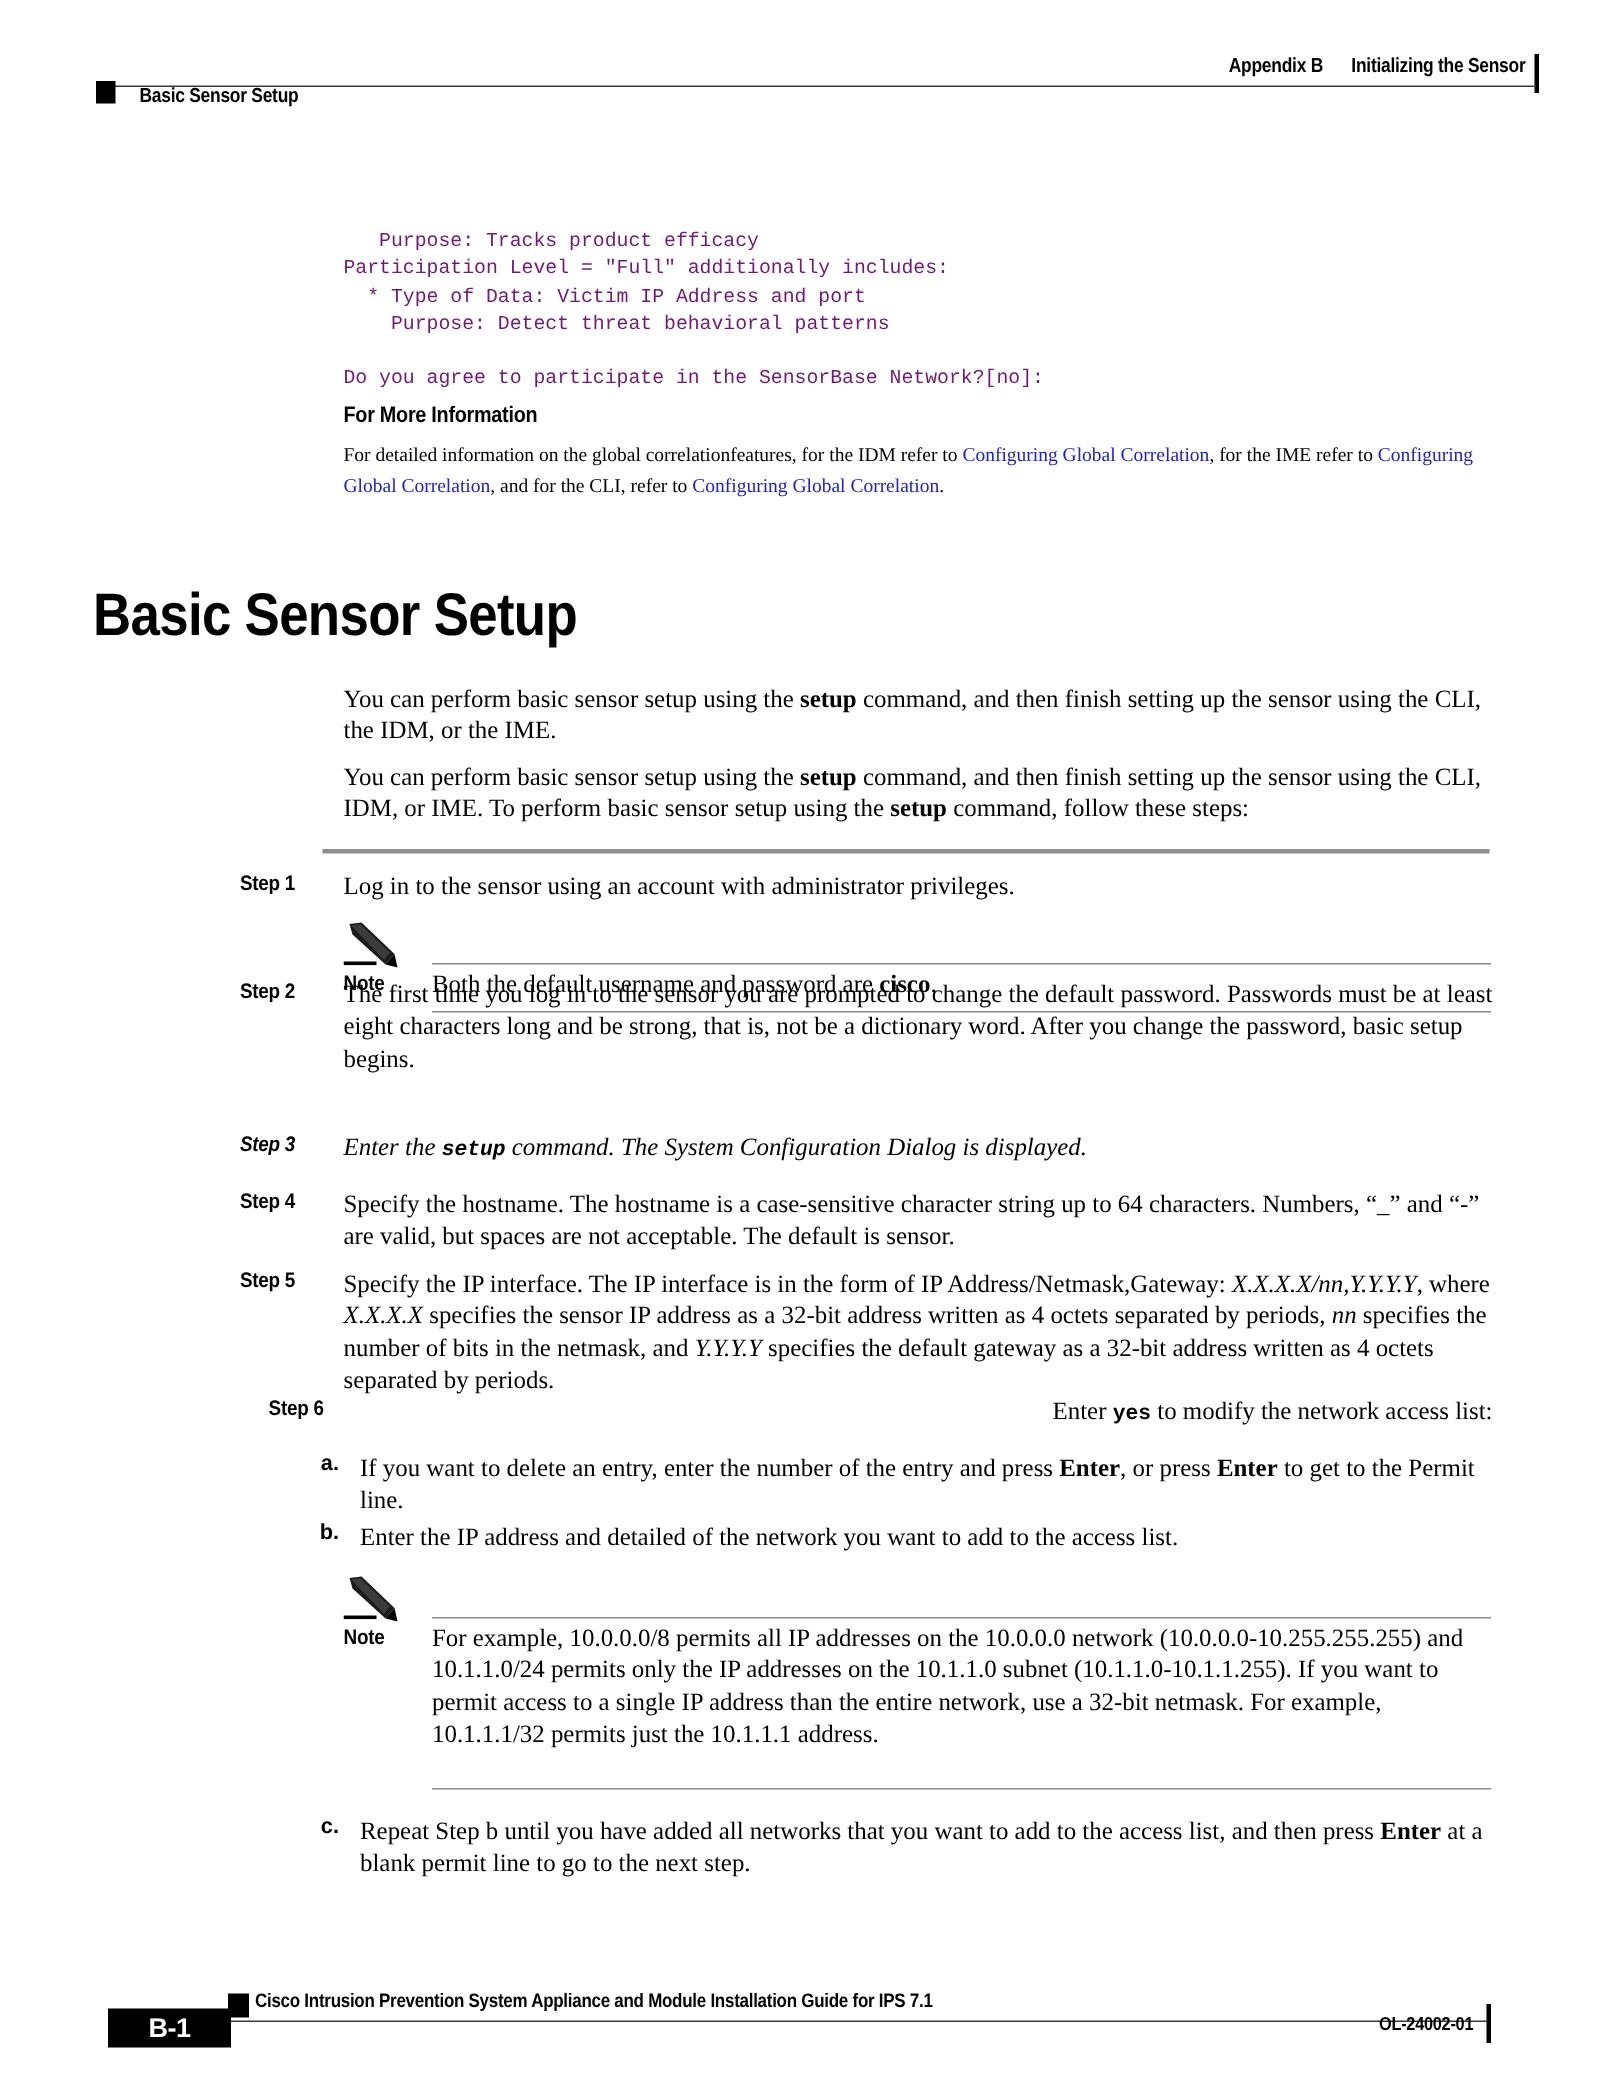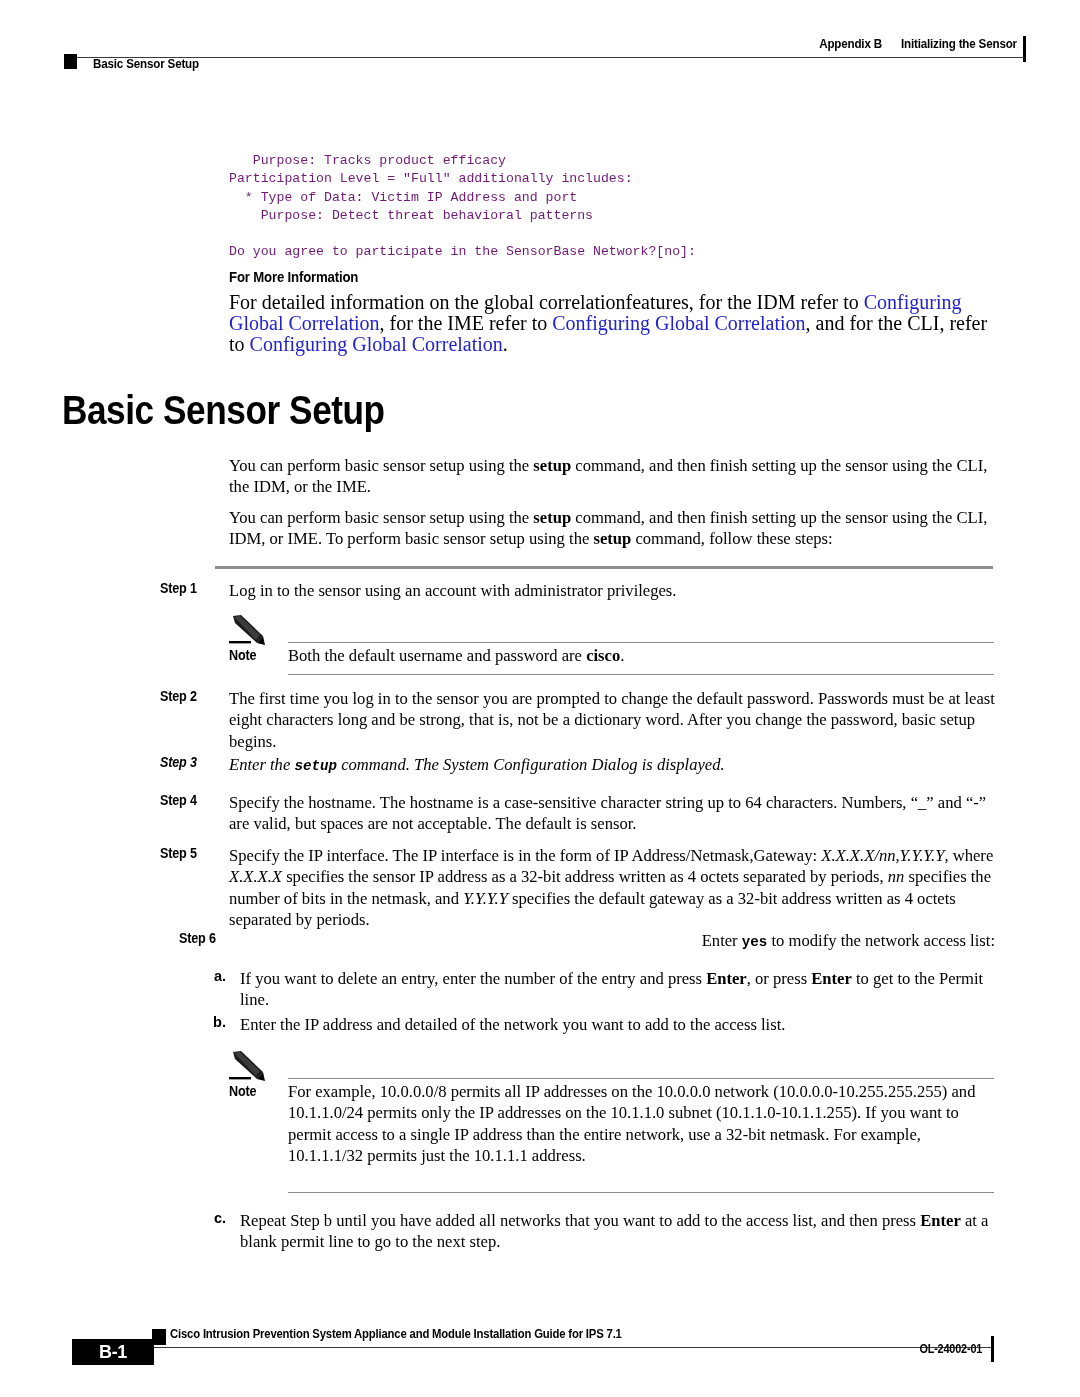--- a/index.html
+++ b/index.html
@@ -102,21 +102,21 @@
     font-size: 15px;
     letter-spacing: -0.2px;
     transform: scaleX(0.88);
     transform-origin: left center;
   }
   .fmi-body {
     position: absolute;
     left: 229px;
     top: 292px;
     width: 765px;
-    font-size: 20px;
+    font-size: 13px;
     line-height: 21.2px;
     text-align: left;
   }
   a.xref, .xref {
     color: #2222cc;
     text-decoration: none;
   }
 
   h1.chapter-title {
     position: absolute;
@@ -383,21 +383,21 @@
       </svg>
     </div>
     <div class="note-rule-top"></div>
     <div class="note-label" style="top:33px;">Note</div>
     <div class="note-body" style="padding-top:31px;">
       <span>Both the default username and password are </span><b>cisco</b><span>.</span>
     </div>
     <div class="note-rule-bottom" style="top:60px;"></div>
   </div>
 
-  <div class="step" style="top:688px;">
+  <div class="step" style="top:652px;">
     <div class="step-label">Step 2</div>
     <div class="step-body">The first time you log in to the sensor you are prompted to change the default password. Passwords must be at least eight characters long and be strong, that is, not be a dictionary word. After you change the password, basic setup begins.</div>
   </div>
 
   <div class="step" style="top:754px;font-style:italic;">
     <div class="step-label">Step 3</div>
     <div class="step-body">
       <span>Enter the </span><span class="mono-bold">setup</span><span> command. The System Configuration Dialog is displayed.</span>
     </div>
   </div>

